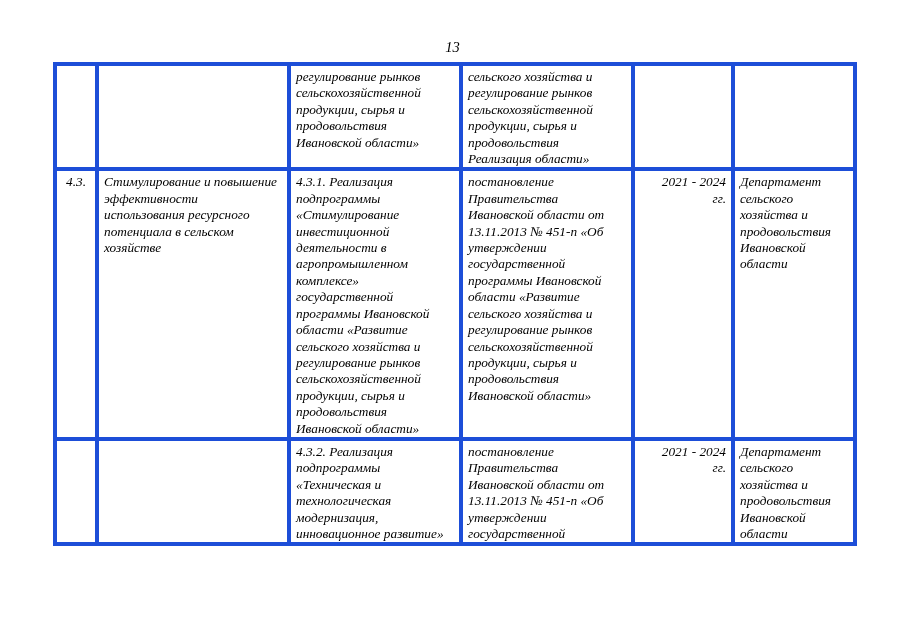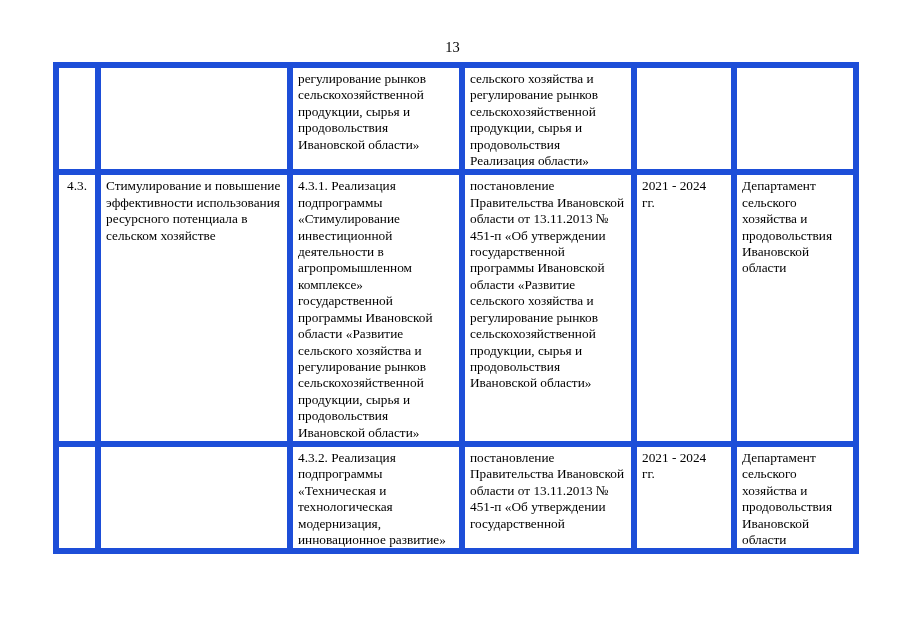--- a/index.html
+++ b/index.html
@@ -12,20 +12,21 @@
     height: 640px;
     font-family: "Liberation Serif", serif;
     color: #000000;
     overflow: hidden;
   }
   .page {
     position: relative;
     width: 905px;
     height: 540px;
     box-sizing: border-box;
+    font-style: italic;
   }
   .page-number {
     position: absolute;
     top: 40px;
     left: 0;
     width: 905px;
     text-align: center;
     font-size: 14.5px;
     line-height: 1;
   }
@@ -34,38 +35,38 @@
     top: 62px;
     left: 53px;
     width: 800px;
   }
   table.doc-table {
     border-collapse: collapse;
     table-layout: fixed;
     width: 800px;
   }
   table.doc-table td {
-    border: 6px solid #1d4ed8;
+    border: 4px solid #1d4ed8;
     vertical-align: top;
     padding: 3px 5px 0 5px;
     font-size: 13.3px;
     line-height: 1.235;
     font-family: "Liberation Serif", serif;
     word-wrap: break-word;
     overflow: hidden;
   }
   col.c-num    { width: 42px; }
   col.c-name   { width: 192px; }
   col.c-meas   { width: 172px; }
   col.c-doc    { width: 172px; }
   col.c-term   { width: 100px; }
   col.c-resp   { width: 122px; }
 
   .cell-center { text-align: center; margin-top: 31px; }
-  .term-line { text-align: left; }
+  .term-line { text-align: right; }
 </style>
 </head>
 <body>
 
 <div class="page">
 
   <div class="page-number">13</div>
 
   <div class="table-wrap">
     <table class="doc-table">

